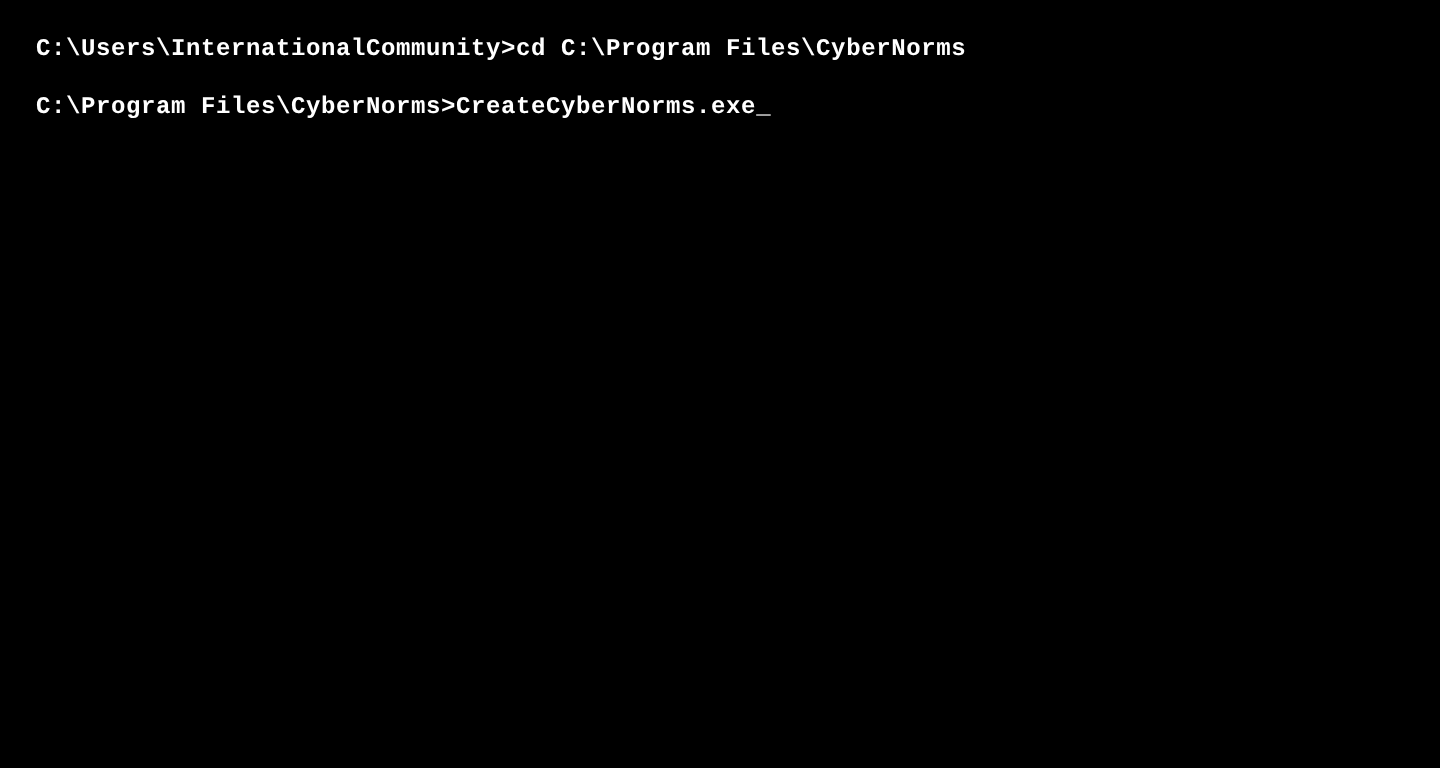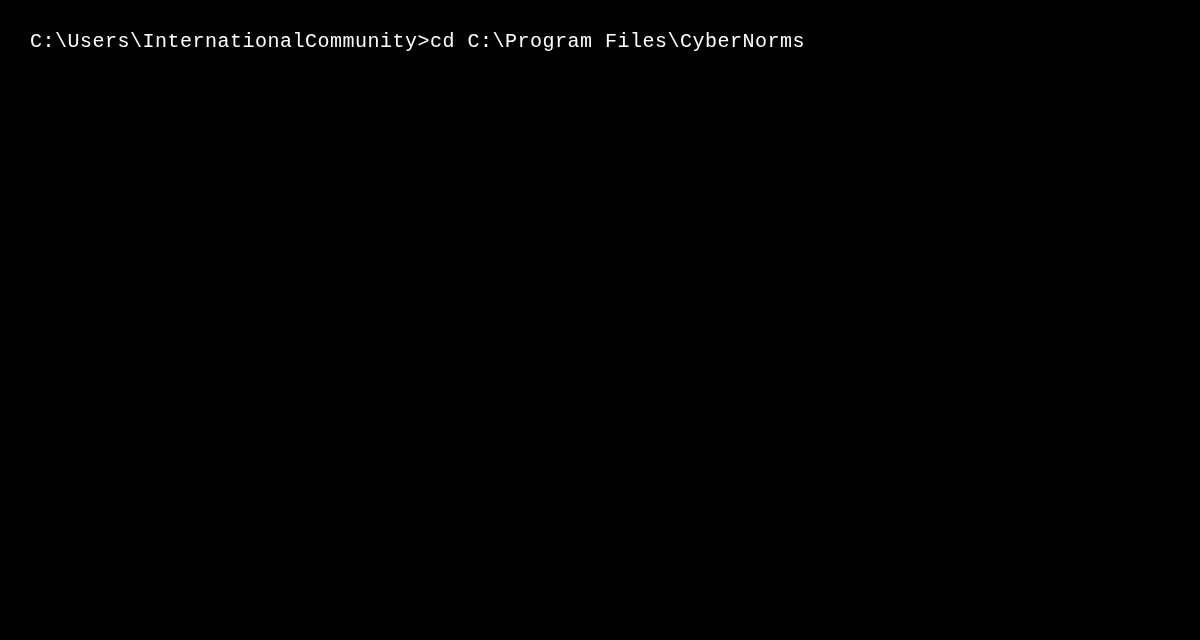--- a/index.html
+++ b/index.html
@@ -15,27 +15,28 @@
       font-size: 20px;
       color: #ffffff;
       overflow: hidden;
       padding: 28px 30px;
       line-height: 1.4;
       letter-spacing: 0.5px;
     }
     .terminal-line {
       white-space: pre;
       margin-bottom: 20px;
-      font-weight: 400;
+      font-weight: 700;
     }
     .terminal-line:last-of-type {
       margin-bottom: 0;
     }
     .cursor {
       display: inline;
     }
   </style>
 </head>
 <body>
 
 <div class="terminal">
   <div class="terminal-line"><span>C:\Users\InternationalCommunity&gt;</span><span>cd C:\Program Files\CyberNorms</span></div>
+  <div class="terminal-line"><span>C:\Program Files\CyberNorms&gt;</span><span>CreateCyberNorms.exe</span><span class="cursor">_</span></div>
 </div>
 
 </body></html>

